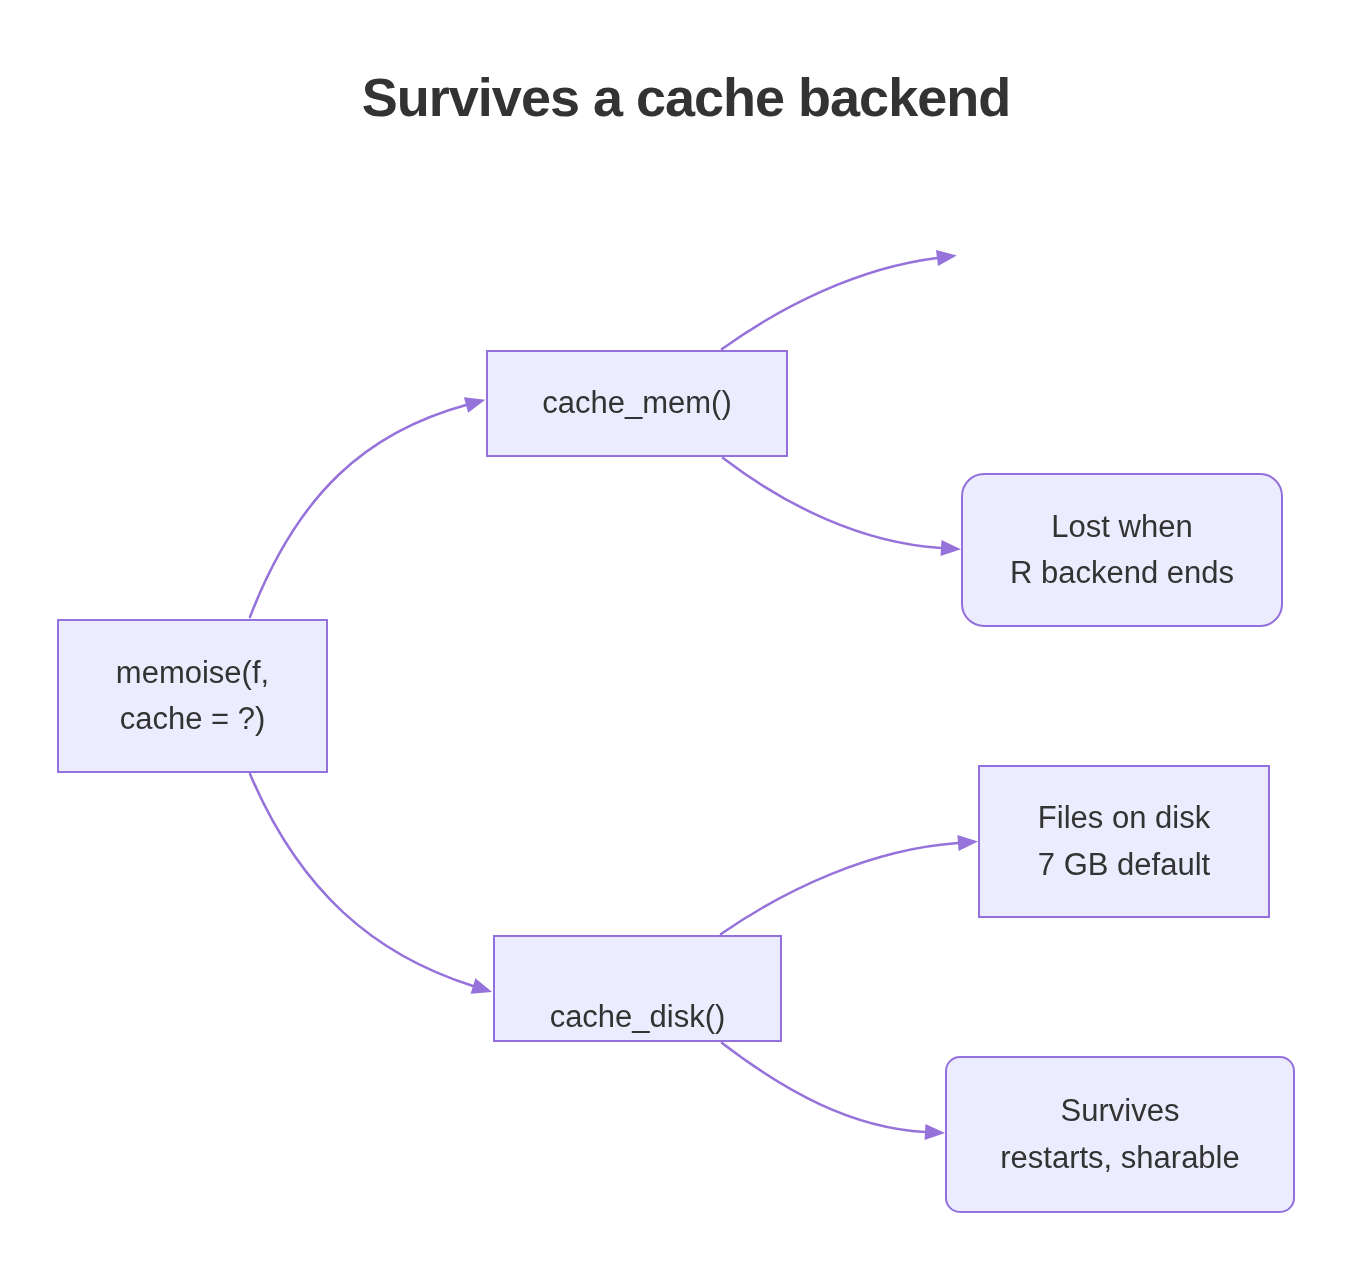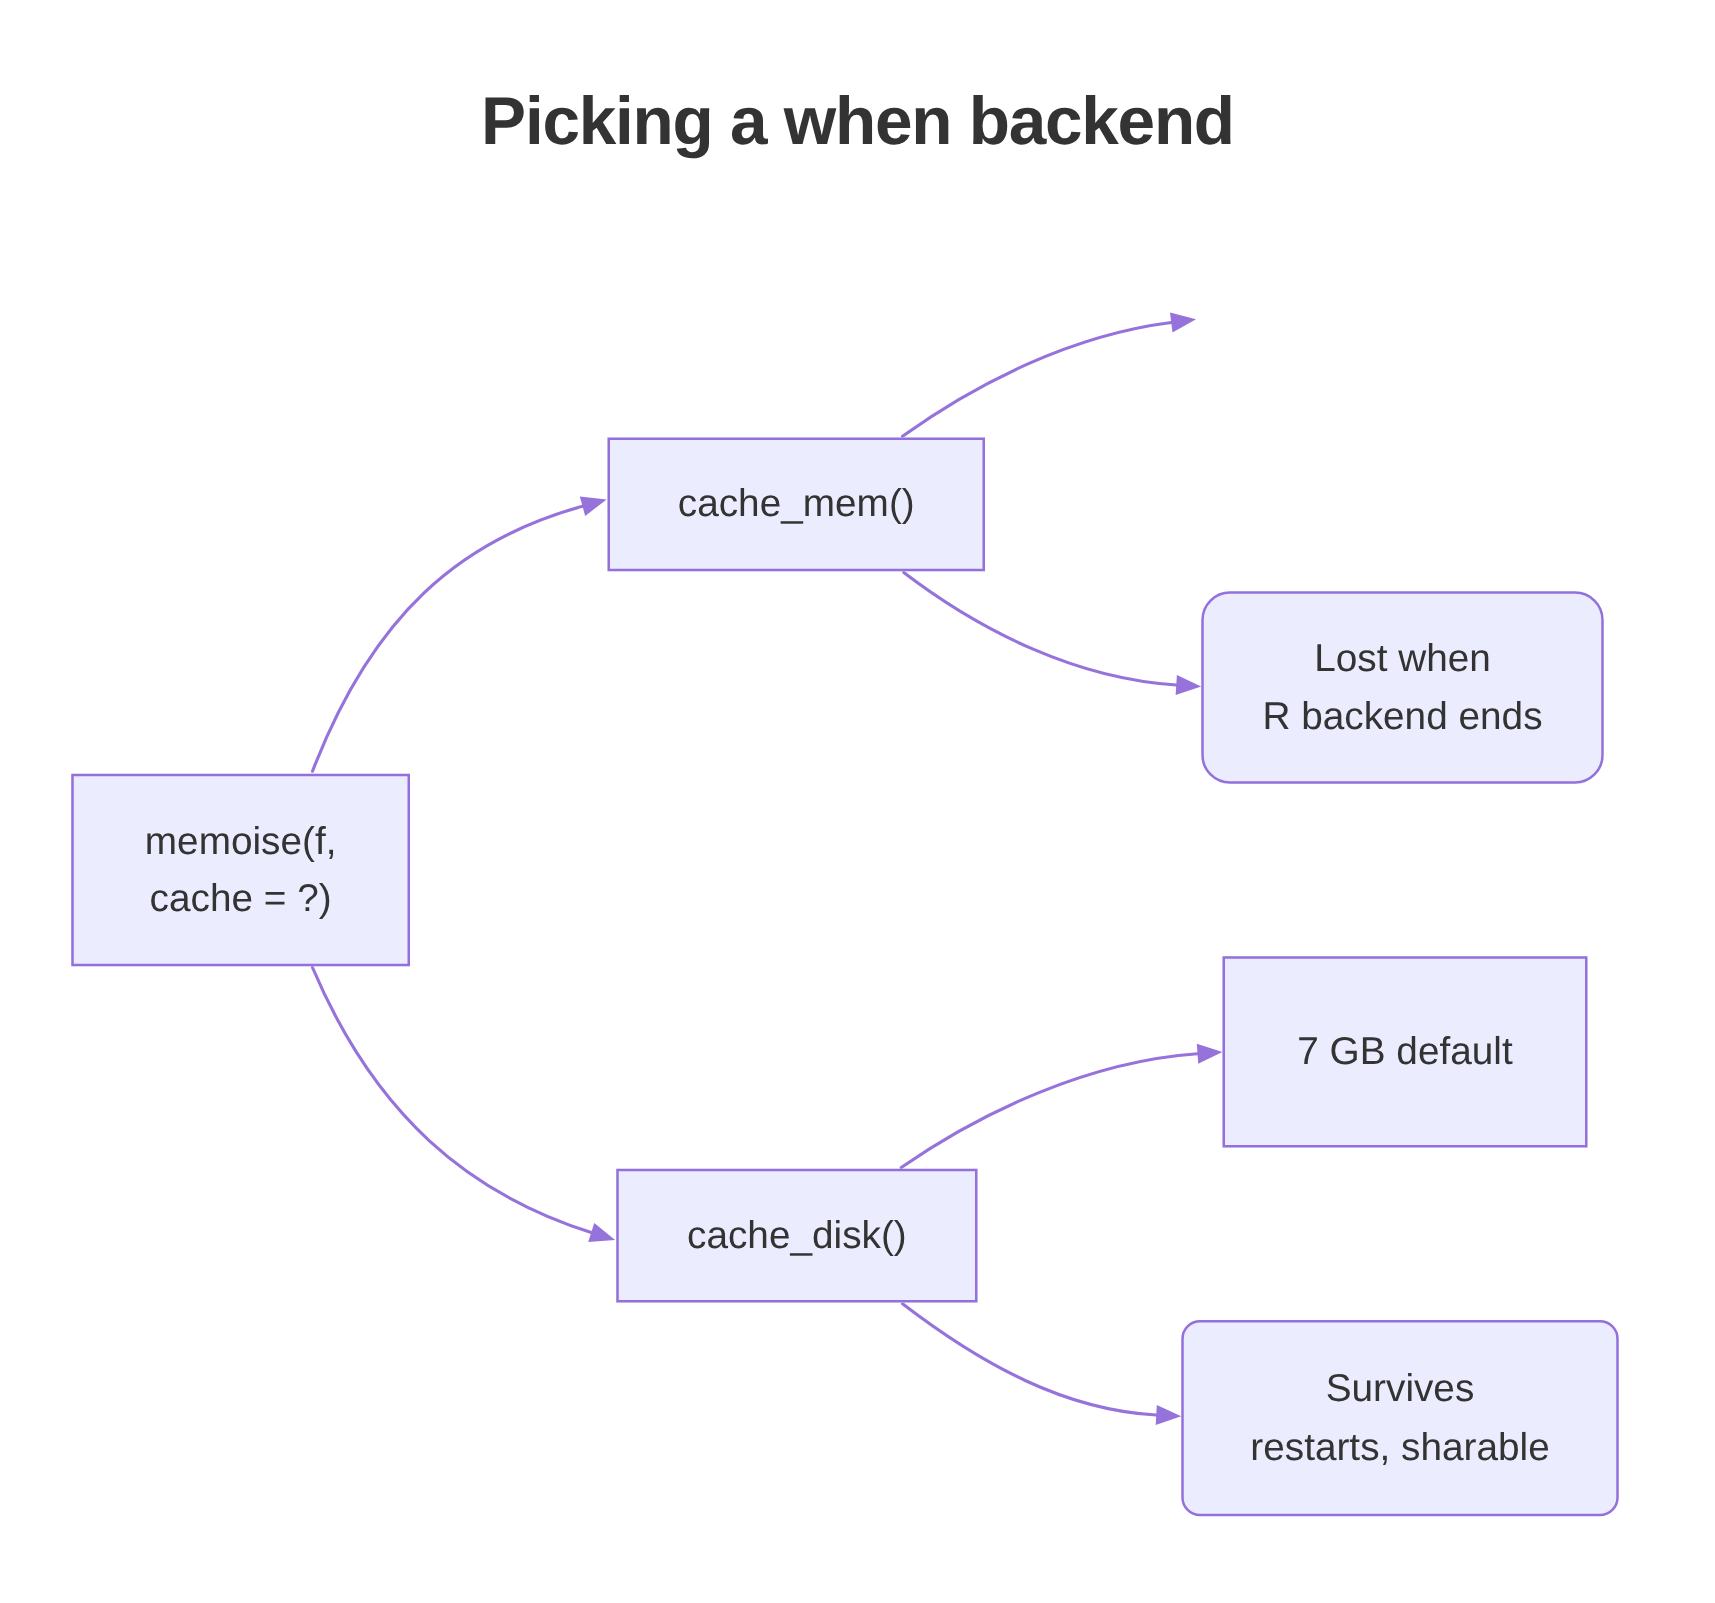--- a/index.html
+++ b/index.html
@@ -54,32 +54,32 @@
     justify-content: center;
     text-align: center;
     font-size: 31px;
     line-height: 1.5;
     color: var(--text, #333333);
   }
   .node .nline { display: block; white-space: nowrap; }
   
   #node-root     { left: 57px;  top: 619px;  width: 271px; height: 154px; }
   #node-mem      { left: 486px; top: 350px;  width: 302px; height: 107px; }
-  #node-disk     { left: 493px; top: 935px;  width: 289px; height: 107px; }
+  #node-disk     { left: 493px; top: 935px;  width: 289px; height: 107px; justify-content: flex-end; }
   #node-fast     { left: 957px; top: 180px;  width: 333px; height: 152px; }
   #node-lost     { left: 961px; top: 473px;  width: 322px; height: 154px; border-radius: 23px; }
   #node-files    { left: 978px; top: 765px;  width: 292px; height: 153px; }
   #node-survives { left: 945px; top: 1056px; width: 350px; height: 157px; border-radius: 15px; }
 </style>
 </head>
 <body>
 
 <div class="canvas">
 
-  <div class="diagram-title">Picking a when backend</div>
+  <div class="diagram-title">Survives a cache backend</div>
 
   <svg class="edges-layer" width="1372" height="1282" viewBox="0 0 1372 1282" xmlns="http://www.w3.org/2000/svg">
     <defs>
       <marker id="arrowhead" markerUnits="userSpaceOnUse" markerWidth="22" markerHeight="18" refX="1" refY="9" orient="auto">
         <path d="M1,1 L21,9 L1,17 Z"></path>
       </marker>
     </defs>
     <path class="edge" d="M250,617 C298,492 368,432 466,405" marker-end="url(#arrowhead)"></path>
     <path class="edge" d="M250,774 C300,892 375,955 473,986" marker-end="url(#arrowhead)"></path>
     <path class="edge" d="M722,349 C782,306 858,268 937,258" marker-end="url(#arrowhead)"></path>
@@ -101,20 +101,21 @@
     <span class="nline">cache_disk()</span>
   </div>
 
 
   <div class="node" id="node-lost">
     <span class="nline">Lost when</span>
     <span class="nline">R backend ends</span>
   </div>
 
   <div class="node" id="node-files">
+    <span class="nline">Files on disk</span>
     <span class="nline">7 GB default</span>
   </div>
 
   <div class="node" id="node-survives">
     <span class="nline">Survives</span>
     <span class="nline">restarts, sharable</span>
   </div>
 
 </div>
 

